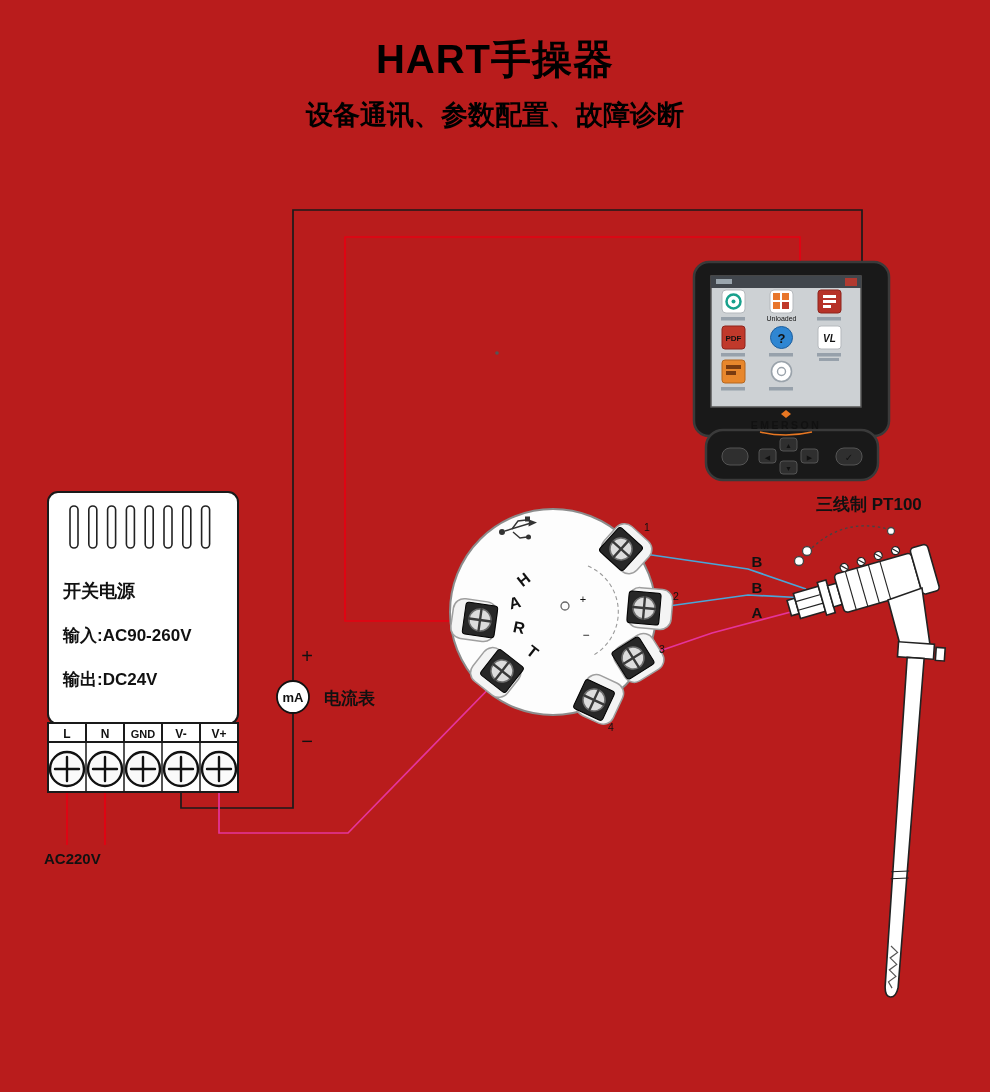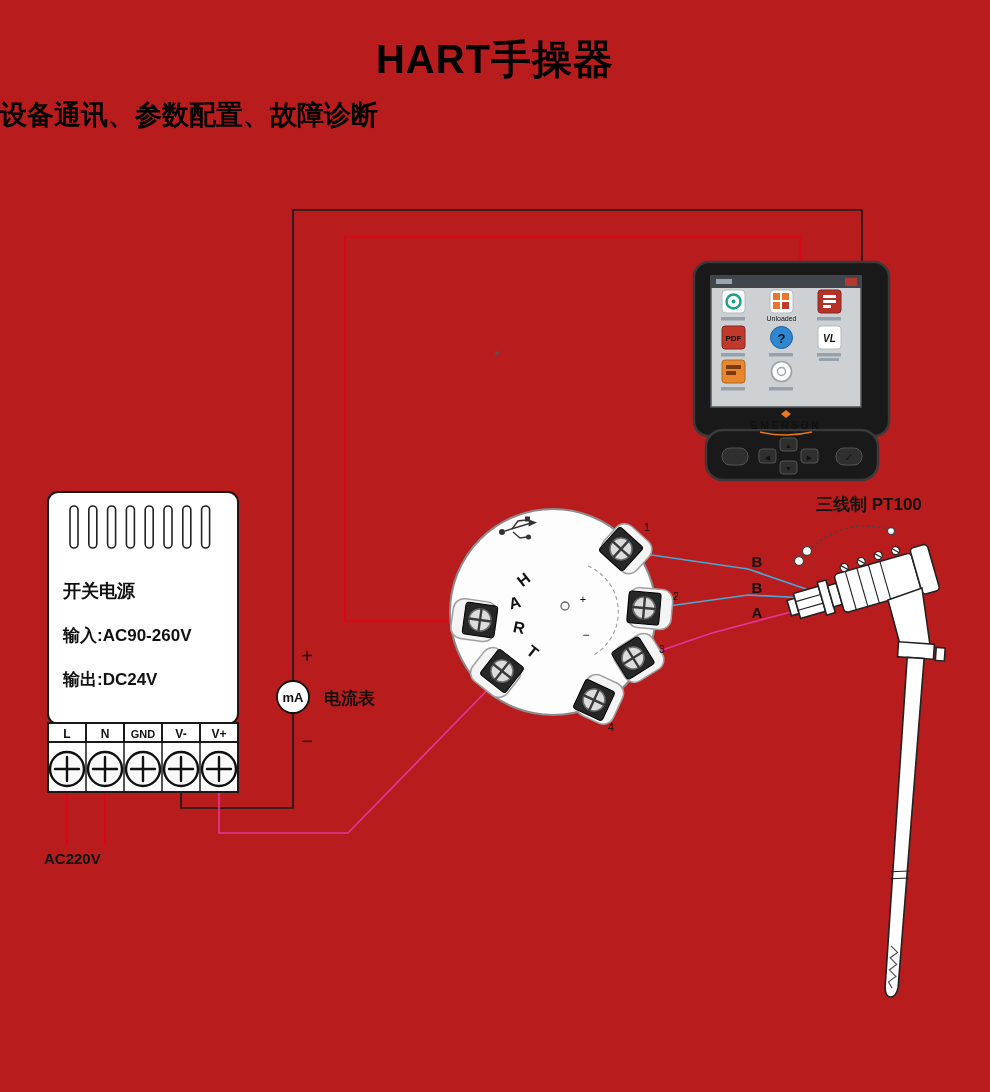--- a/index.html
+++ b/index.html
@@ -1,20 +1,20 @@
 <!DOCTYPE html>
 <html><head>
 <meta charset="utf-8">
 <style>
   html,body{margin:0;padding:0;background:#fff;}
   .canvas{position:relative;width:990px;height:1092px;background:#b91c1c;overflow:hidden;
           font-family:"Liberation Sans",sans-serif;}
   .title{position:absolute;top:32px;left:0;width:100%;text-align:center;
          font-size:40px;font-weight:bold;color:#000;letter-spacing:1px;}
-  .subtitle{position:absolute;top:97px;left:0;width:100%;text-align:left;
+  .subtitle{position:absolute;top:97px;left:0;width:100%;text-align:center;
          font-size:27px;font-weight:bold;color:#000;}
   svg{position:absolute;left:0;top:0;}
   svg text{font-family:"Liberation Sans",sans-serif;fill:#111;}
   .wire{fill:none;stroke-width:1.7;}
   .boxline{fill:#ffffff;stroke:#1a1a1a;stroke-width:2;}
   .slot{fill:none;stroke:#222;stroke-width:1.6;}
   .pad{fill:#f4f4f4;stroke:#9f9f9f;stroke-width:1.5;}
   .tblock{fill:#272727;stroke:#000;stroke-width:1;}
   .tscrew{fill:#dcdcdc;stroke:#6e6e6e;stroke-width:1.5;}
   .tslot{stroke:#3a3a3a;stroke-width:2.4;stroke-linecap:round;}

